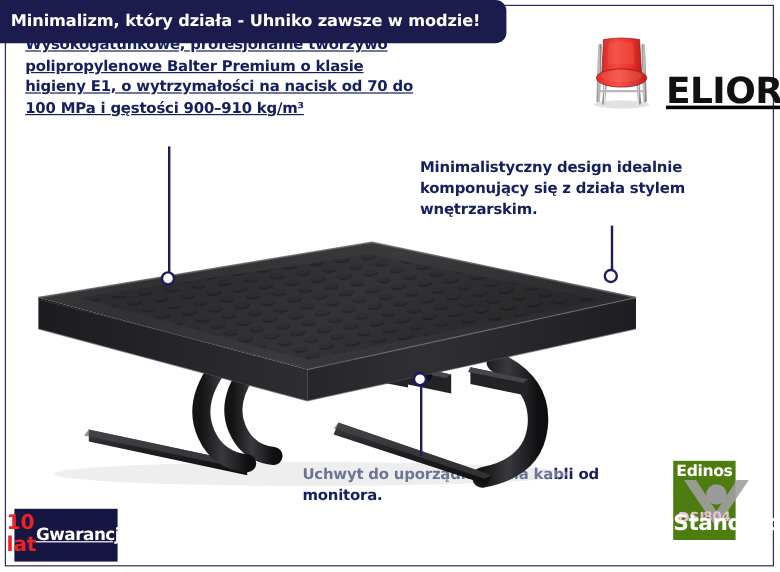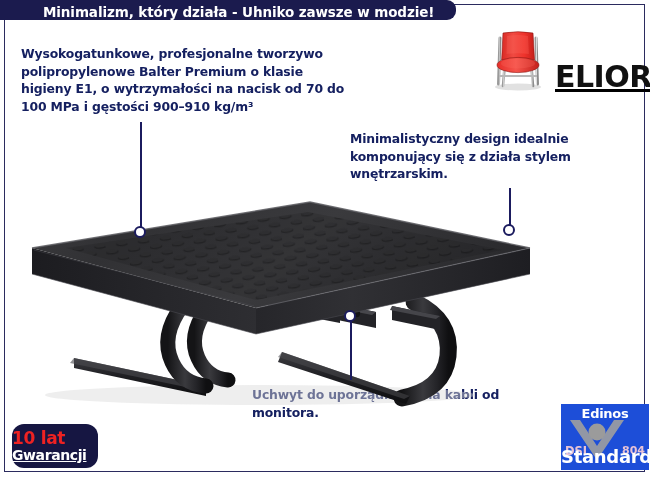--- a/index.html
+++ b/index.html
@@ -27,27 +27,26 @@
     box-sizing: border-box;
     pointer-events: none;
   }
 
   
   .banner {
     position: absolute;
     left: 0px;
     top: 0px;
     width: 422px;
-    height: 20px;
+    height: 36px;
     background: #1b1b4e;
     border-radius: 0 9px 9px 0;
     display: flex;
-    align-items: flex-end;
+    align-items: center;
     z-index: 6;
-    padding-left: 34px;
   }
   .banner-title {
     color: #ffffff;
     font-size: 13.5px;
     font-weight: bold;
     letter-spacing: -0.1px;
     padding-left: 9px;
     white-space: nowrap;
   }
 
@@ -80,21 +79,21 @@
 
   
   .callout-text {
     position: absolute;
     color: #152060;
     font-size: 12.4px;
     font-weight: bold;
     line-height: 1.42;
     letter-spacing: -0.15px;
   }
-  #callout-material { left: 21px;  top: 45px;  width: 330px; }
+  #callout-material { left: 21px;  top: 28px;  width: 330px; text-decoration: underline; }
   #callout-design   { left: 350px; top: 130px; width: 290px; }
   #callout-cable    { left: 252px; top: 386px; width: 300px; }
 
   
   .leader-line {
     position: absolute;
     background: #1b1b5e;
     width: 1.6px;
     z-index: 4;
   }
@@ -126,24 +125,24 @@
   }
 
   
   .warranty {
     position: absolute;
     left: 12px;
     top: 424px;
     width: 86px;
     height: 44px;
     background: #161642;
-    border-radius: 12px;
+    border-radius: 0;
     display: flex;
-    flex-direction: column;
-    align-items: flex-start;
+    flex-direction: row;
+    align-items: center;
     justify-content: center;
     z-index: 6;
   }
   .warranty-years {
     color: #ee2222;
     font-size: 17px;
     font-weight: bold;
     line-height: 1.05;
     letter-spacing: -0.3px;
   }
@@ -153,24 +152,24 @@
     font-weight: bold;
     line-height: 1.05;
     letter-spacing: -0.4px;
     text-decoration: underline;
   }
 
   
   .edinos {
     position: absolute;
     left: 561px;
-    top: 404px;
-    width: 88px;
+    top: 384px;
+    width: 52px;
     height: 66px;
-    background: #1d4ed8;
+    background: #4d7c0f;
     z-index: 6;
   }
   .edinos-top {
     position: absolute;
     left: 0; right: 0; top: 2px;
     text-align: center;
     color: #ffffff;
     font-size: 13px;
     font-weight: bold;
     letter-spacing: -0.3px;

